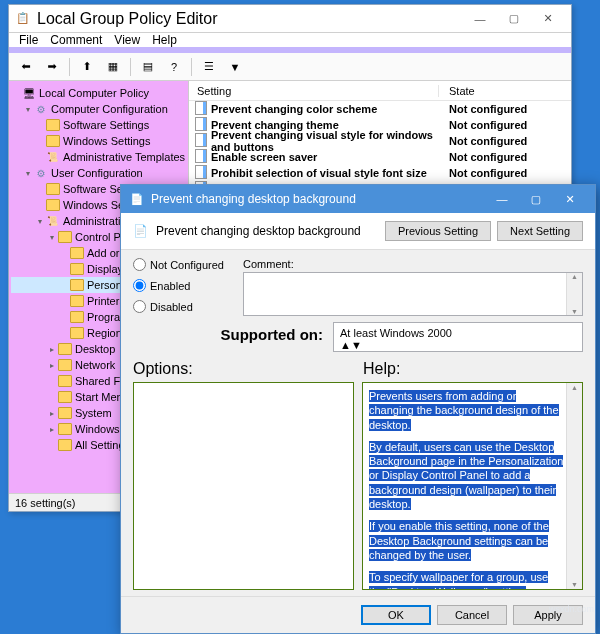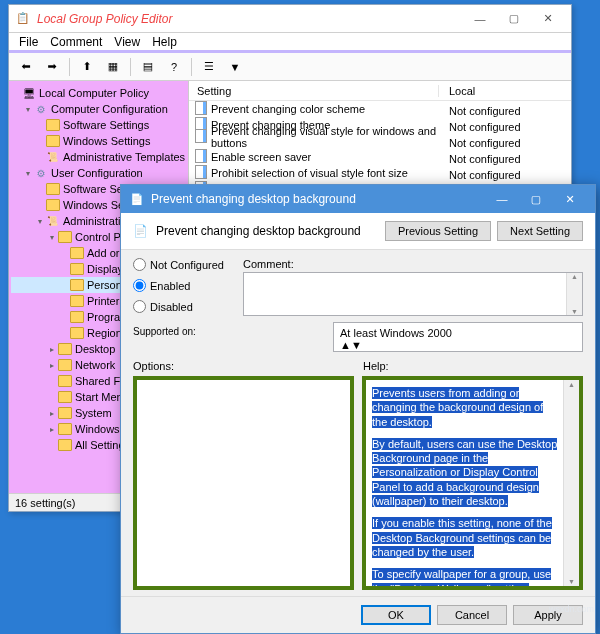--- a/index.html
+++ b/index.html
@@ -2,25 +2,25 @@
 <html><head>
 <meta charset="utf-8">
 <style>
 * { box-sizing: border-box; margin: 0; padding: 0; font-family: "Segoe UI", Tahoma, sans-serif; }
 body { background: #2b7cd3; width: 600px; height: 634px; overflow: hidden; position: relative; font-size: 11px; }
 
 
 .gpe-window { position: absolute; left: 8px; top: 4px; width: 564px; height: 508px; background: #fff; border: 1px solid #8ea6c0; box-shadow: 2px 2px 6px rgba(0,0,0,.2); }
 .titlebar { height: 28px; background: #fff; border-bottom: 1px solid #d0d0d0; display: flex; align-items: center; padding: 0 6px; color: #000; }
 .titlebar .icon { width: 16px; height: 16px; margin-right: 6px; display:flex; align-items:center; justify-content:center; }
-.titlebar .title { flex: 1; font-size: 12px; color:#ef4444;font-style:italic;}
+.titlebar .title { flex: 1; font-size: 16px; color:#000000;}
 .winbtns { display: flex; }
 .winbtn { width: 34px; height: 22px; display: flex; align-items: center; justify-content: center; color: #555; }
 
-.menubar { height: 20px; display: flex; gap: 12px; padding: 0 10px; align-items: center; font-size: 12px; border-bottom: 3px solid #c4b5fd;}
+.menubar { height: 20px; display: flex; gap: 12px; padding: 0 10px; align-items: center; font-size: 12px; border-bottom: 6px solid #c4b5fd;}
 .menubar span { cursor: default; }
 
 .toolbar { height: 28px; display: flex; align-items: center; gap: 4px; padding: 0 6px; border-bottom: 1px solid #d0d0d0; background:#fafafa;}
 .toolbar .tbtn { width: 22px; height: 22px; display:flex; align-items:center; justify-content:center; border:1px solid transparent; }
 .toolbar .sep { width:1px; height:18px; background:#ccc; margin:0 2px;}
 
 .gpe-body { display: flex; height: calc(100% - 28px - 20px - 28px - 18px); }
 .tree { width: 180px; border-right: 1px solid #ccc; overflow: hidden; padding: 4px 2px; background:#f0abfc;}
 .tree-row { display: flex; align-items: center; height: 16px; font-size: 11px; white-space: nowrap; }
 .tree-row .twist { width: 10px; text-align:center; color:#666; font-size:8px;}
@@ -29,21 +29,21 @@
 .fico.folder::before { content:""; display:inline-block; width:12px;height:10px;background:#ffd562;border:1px solid #c9a030; border-radius:1px;}
 .fico.gear::before { content:"⚙"; font-size:10px; color:#6b8aa8;}
 .fico.pc::before { content:"🖥"; font-size:10px;}
 .fico.scroll::before { content:"📜"; font-size:9px;}
 .ind0{padding-left:0px}.ind1{padding-left:12px}.ind2{padding-left:24px}.ind3{padding-left:36px}.ind4{padding-left:48px}
 
 .list { flex: 1; overflow: hidden; background:#fff; }
 .list-hdr { display: flex; height: 20px; background: #fff; border-bottom: 1px solid #e5e5e5; font-size: 11px; align-items: center; }
 .list-hdr .c1 { width: 250px; padding-left: 8px; border-right:1px solid #e5e5e5;}
 .list-hdr .c2 { flex:1; padding-left: 10px; }
-.list-row { display: flex; height: 16px; font-size: 11px; align-items: flex-end; }
+.list-row { display: flex; height: 16px; font-size: 11px; align-items: center; font-weight: bold; }
 .list-row .c1 { width: 250px; padding-left: 6px; display:flex; align-items:center; gap:4px;}
 .list-row .c2 { flex:1; padding-left: 10px; }
 .list-row.sel { background:#cde8ff; }
 .pico::before{content:"";display:inline-block;width:10px;height:12px;background:#fff;border:1px solid #999;box-shadow:inset -3px 0 0 #6bb1ff;}
 
 .statusbar { height: 18px; border-top: 1px solid #d0d0d0; font-size: 11px; display:flex; align-items:center; padding:0 6px; background:#f0f0f0;}
 
 
 .dlg { position: absolute; left: 120px; top: 184px; width: 476px; height: 450px; background: #f0f0f0; border: 1px solid #5a8fc8; box-shadow: 3px 3px 14px rgba(0,0,0,.4); display:flex; flex-direction:column;}
 .dlg-title { height: 28px; background: #4a90d9; color: #fff; display: flex; align-items: center; padding: 0 8px; }
@@ -57,28 +57,28 @@
 
 .dlg-body { flex:1; display:flex; flex-direction:column; background:#f0f0f0; overflow:hidden;}
 .cfg-row { display:flex; padding: 8px 12px 4px; gap: 10px;}
 .radios { width:100px; display:flex; flex-direction:column; gap:8px; font-size:11px;}
 .radio { display:flex; align-items:center; gap:4px;}
 .radio input{margin:0;}
 .comment-area { flex:1; display:flex; flex-direction:column; gap:2px;}
 .txtbox { background:#fff; border:1px solid #abadb3; height:44px; position:relative;}
 .txtbox .scrl { position:absolute; right:0; top:0; bottom:0; width:16px; background:#f0f0f0; border-left:1px solid #ddd; display:flex; flex-direction:column; justify-content:space-between; align-items:center; font-size:7px; color:#888;}
 .supp-row { display:flex; padding: 2px 12px 6px; gap:10px; align-items:flex-start;}
-.supp-row .lbl{width:190px; padding-top:4px; font-size:10px;}
+.supp-row .lbl{width:190px; text-align:right; padding-top:4px; font-size:15px;font-weight:bold;}
 .supp-row .val{flex:1; background:#fff; border:1px solid #abadb3; height:30px; padding:4px 6px; font-size:11px; position:relative;}
 
-.opt-row { display:flex; padding: 2px 12px 4px; gap:10px; font-size:11px;}
+.opt-row { display:flex; padding: 2px 12px 4px; gap:10px; font-size:16px;}
 .opt-row .l{flex:1;} .opt-row .r{flex:1;}
 
 .panes { display:flex; gap:8px; padding:0 12px 6px; flex:1; min-height:0;}
-.pane { flex:1; background:#fff; border:4px solid #4d7c0f; padding:6px 18px 6px 6px; font-size:11px; overflow:hidden; position:relative; line-height:1.3;}
+.pane { flex:1; background:#fff; border:1px solid #4d7c0f; padding:6px 18px 6px 6px; font-size:11px; overflow:hidden; position:relative; line-height:1.3;}
 .pane .scrl { position:absolute; right:0; top:0; bottom:0; width:16px; background:#f0f0f0; border-left:1px solid #ddd; display:flex; flex-direction:column; justify-content:space-between; align-items:center; font-size:7px; color:#888;}
 .hi { background:#1a56c4; color:#fff; }
 .pane p { margin-bottom:8px; }
 
 .dlg-ftr { display:flex; justify-content:flex-end; gap:6px; padding:8px 12px; border-top:1px solid #ddd; background:#f0f0f0;}
 
 .watermark { position:absolute; right:6px; bottom:20px; font-size:9px; color:#e0e8f2; opacity:.6;}
 </style>
 </head>
 <body>
@@ -226,21 +226,21 @@
         </div>
         <div class="tree-row ind3">
           <span class="twist"></span>
           <span class="fico folder"></span>
           <span>All Settings</span>
         </div>
       </div>
     <div class="list">
       <div class="list-hdr">
         <div class="c1">Setting</div>
-        <div class="c2">Local</div>
+        <div class="c2">State</div>
       </div>
       <div id="listrows">
           <div class="list-row">
             <div class="c1">
               <span class="pico"></span>
               <span>Prevent changing color scheme</span>
             </div>
             <div class="c2">Not configured</div>
           </div>
           <div class="list-row">

